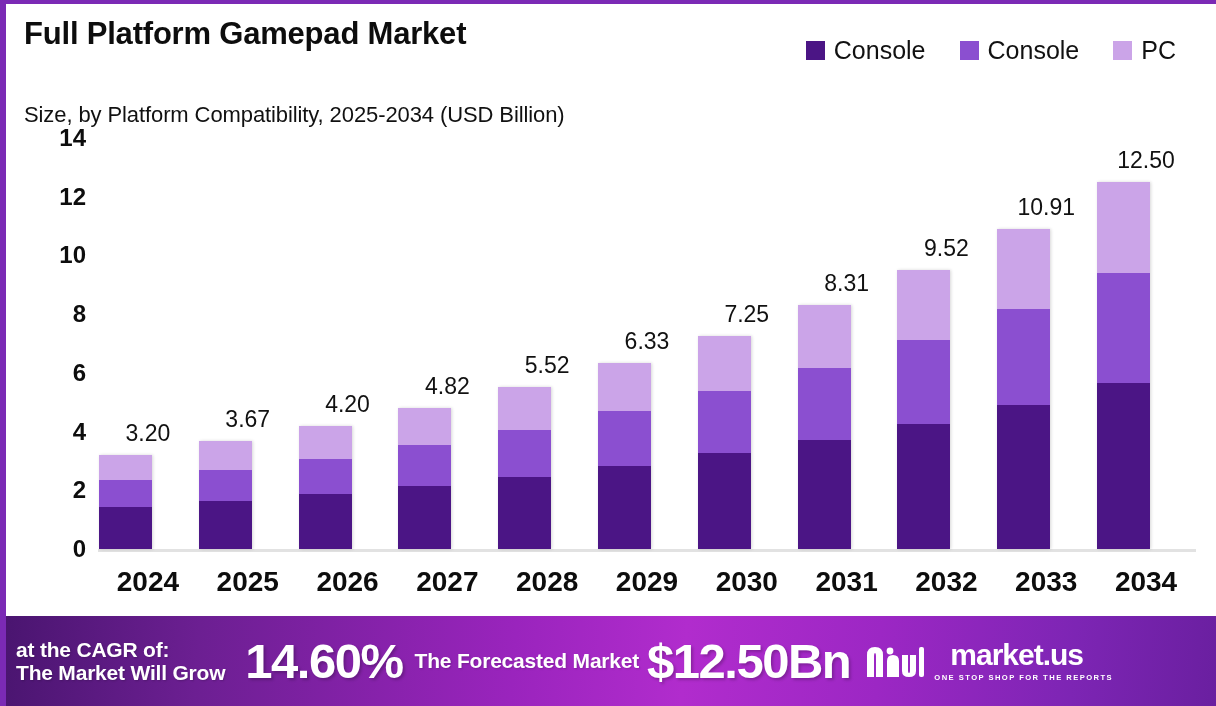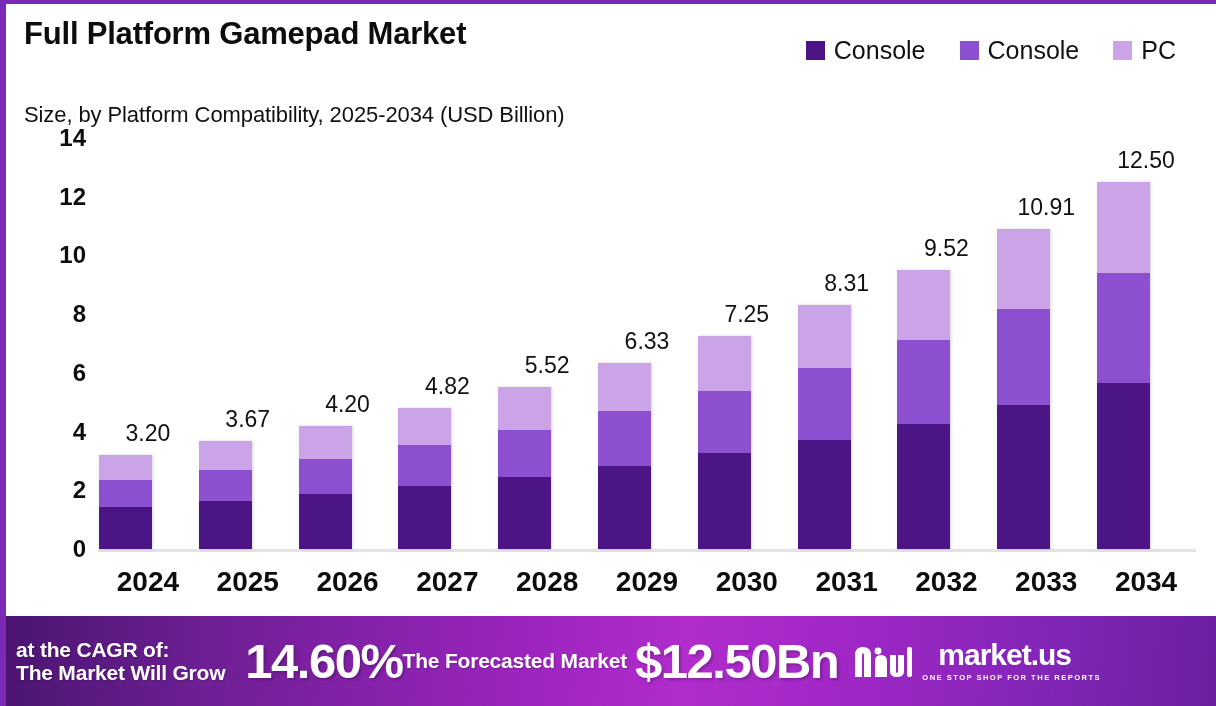--- a/index.html
+++ b/index.html
@@ -88,21 +88,21 @@
     font-size: 21px; letter-spacing: -0.2px;
     text-shadow: 1px 1px 2px rgba(0,0,0,0.18);
   }
   .f-big {
     color: #ffffff; font-weight: 700; font-size: 49px;
     letter-spacing: -1.5px;
     text-shadow: 2px 2px 3px rgba(0,0,0,0.22);
   }
   #cagr-block { margin-left: 10px; }
   #cagr-value { margin-left: 20px; }
-  #fc-block { margin-left: 0; }
+  #fc-block { margin-left: 12px; }
   #fc-value { margin-left: 8px; }
   #logo { margin-left: 14px; display: flex; align-items: center; gap: 8px; }
   #logo-mark { display: block; }
   #logo-text { display: flex; flex-direction: column; }
   #logo-word {
     color: #ffffff; font-weight: 700; font-size: 30px; letter-spacing: -1px;
     line-height: 1;
     margin-left: 16px;
   }
   #logo-tag {

